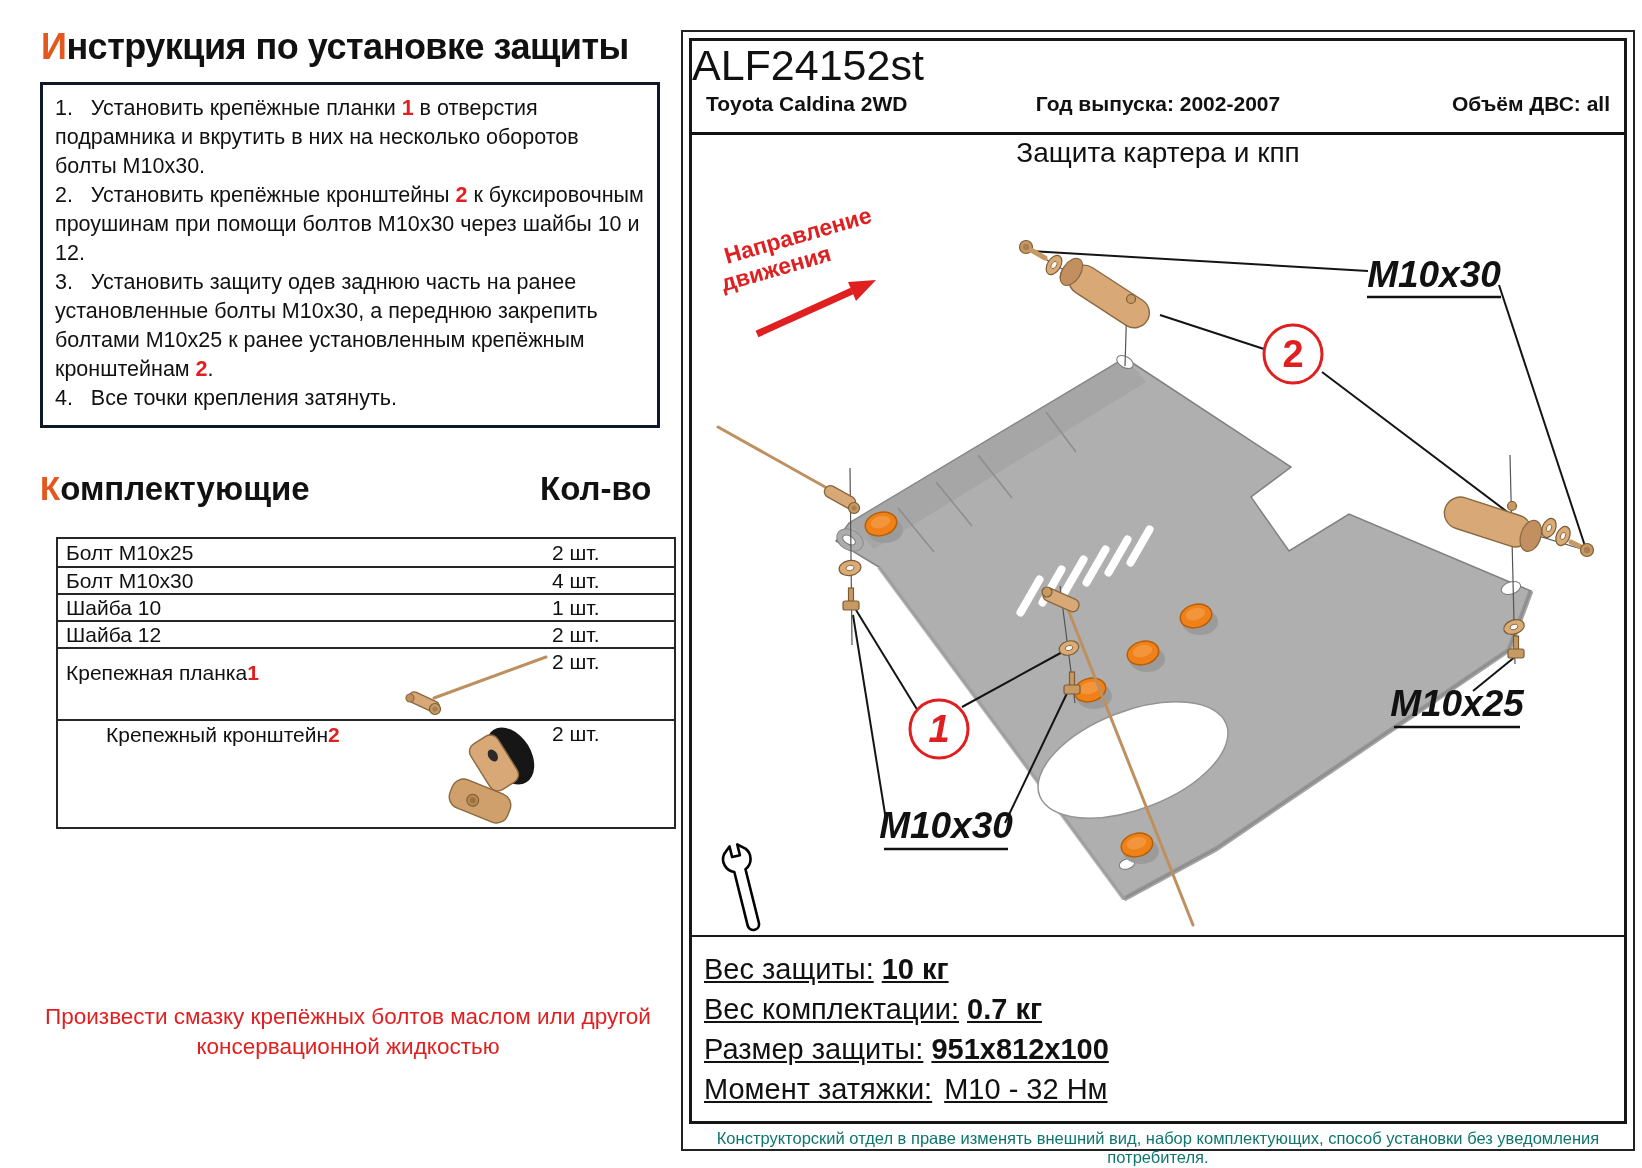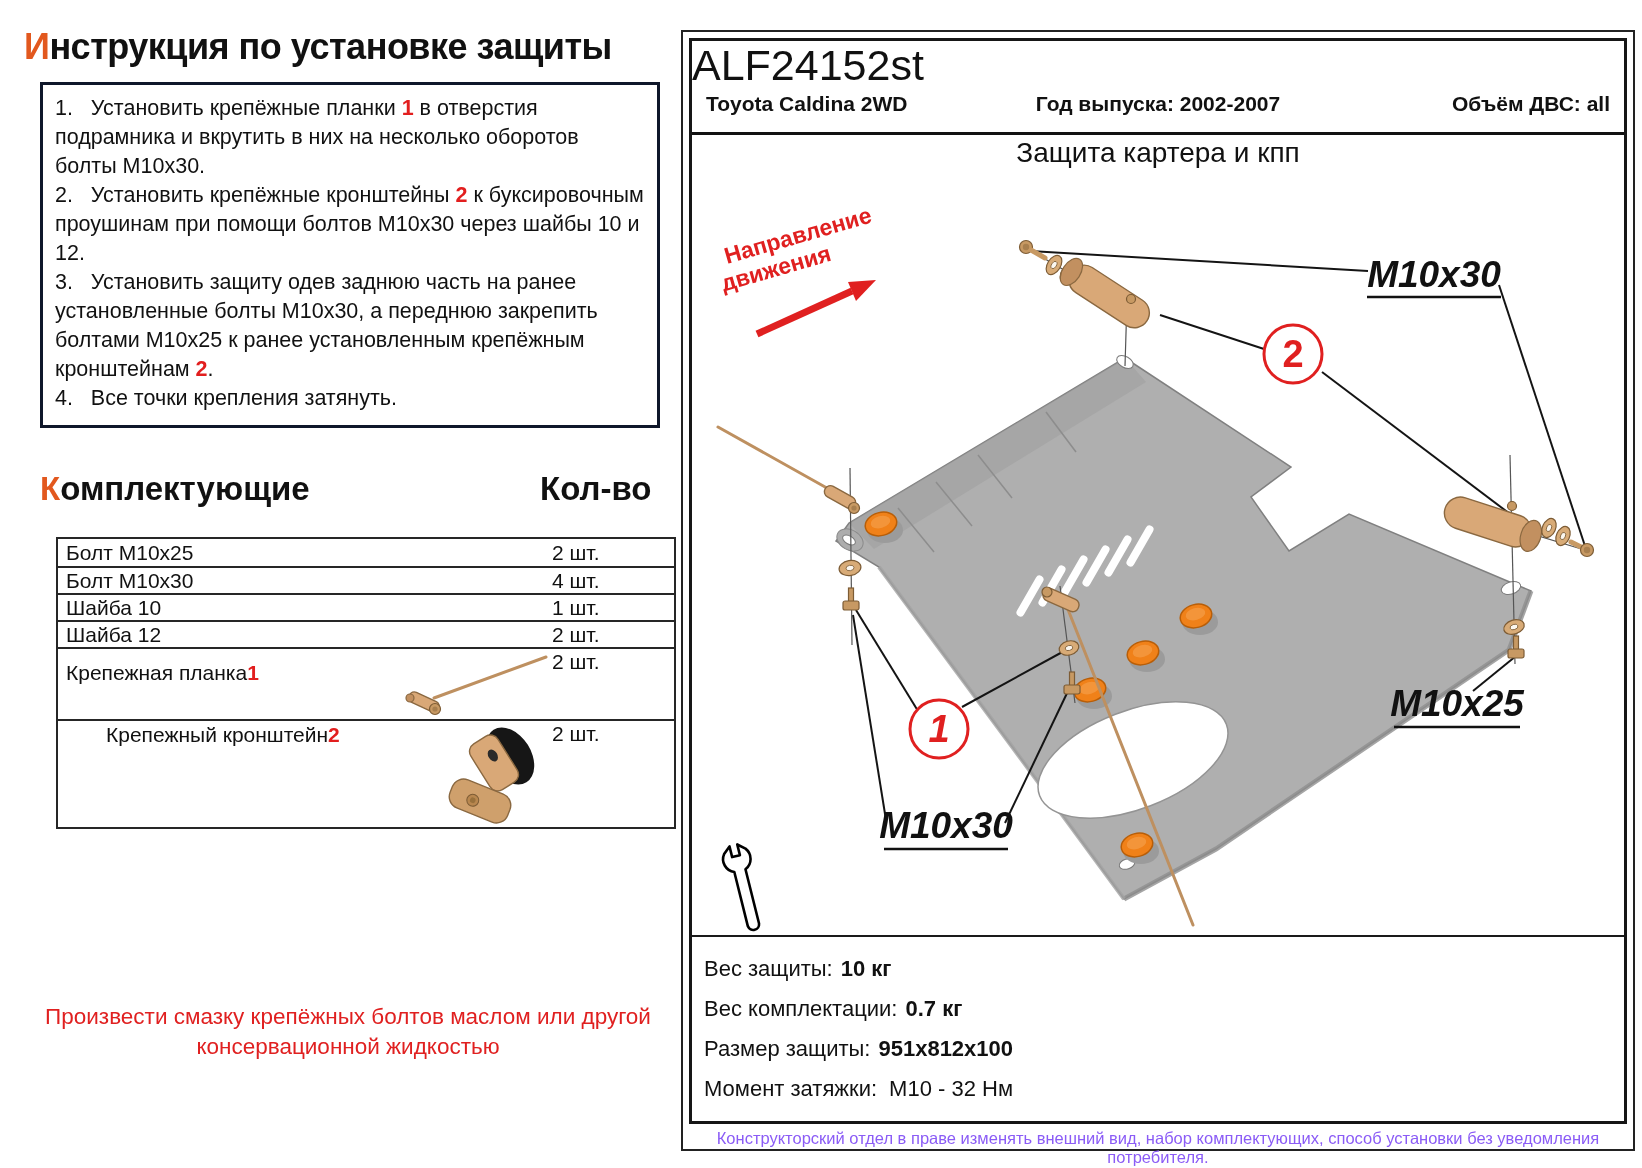--- a/index.html
+++ b/index.html
@@ -1,19 +1,19 @@
 <!DOCTYPE html>
 <html><head>
 <meta charset="utf-8">
 <style>
   html,body{margin:0;padding:0;background:#fff;}
   #canvas{position:relative;width:1642px;height:1168px;background:#fff;overflow:hidden;
           font-family:"Liberation Sans",sans-serif;color:#111;}
   
-  #title{position:absolute;left:24px;top:26px;font-size:36px;font-weight:bold;letter-spacing:-0.5px;white-space:nowrap;}
+  #title{position:absolute;left:41px;top:26px;font-size:36px;font-weight:bold;letter-spacing:-0.5px;white-space:nowrap;}
   .accent{color:#E2581E;}
   #inst-box{position:absolute;left:40px;top:82px;width:620px;height:346px;border:3px solid #0f172a;
             box-sizing:border-box;padding:9px 12px 0 12px;font-size:21.5px;line-height:29px;}
   #inst-box p{margin:0;white-space:pre-wrap;}
   .ref{color:#E21E1E;font-weight:bold;}
   #parts-head{position:absolute;left:40px;top:470px;width:620px;height:44px;font-size:33px;font-weight:bold;}
   #parts-head .qty-h{position:absolute;left:500px;top:0;}
   #parts-table{position:absolute;left:56px;top:518px;width:620px;border:2px solid #262626;box-sizing:border-box;margin-top:19px;}
   .prow{position:relative;border-top:2px solid #262626;font-size:21px;display:flex;align-items:center;
         padding-left:8px;height:27px;box-sizing:border-box;}
@@ -29,24 +29,24 @@
   #panel-outer{position:absolute;left:681px;top:30px;width:954px;height:1121px;border:2px solid #222;box-sizing:border-box;}
   #panel-inner{position:absolute;left:6px;top:6px;width:938px;height:1086px;border:3px solid #161616;box-sizing:border-box;}
   .alf{position:absolute;top:0px;left:0;width:100%;text-align:left;font-size:43px;font-weight:normal;}
   .inforow{position:absolute;top:51px;left:0;width:100%;height:28px;font-size:21px;font-weight:bold;}
   .inforow .i-left{position:absolute;left:14px;}
   .inforow .i-mid{position:absolute;left:0;width:100%;text-align:center;}
   .inforow .i-right{position:absolute;right:14px;}
   .hdiv{position:absolute;top:91px;left:0;width:100%;height:3px;background:#111;}
   .subtitle{position:absolute;top:96px;left:0;width:100%;text-align:center;font-size:28px;}
   .specs-divider{position:absolute;top:894px;left:0;width:100%;height:2px;background:#1a1a1a;}
-  .specs{position:absolute;top:908px;left:12px;font-size:22px;line-height:40px;}
+  .specs{position:absolute;top:908px;left:12px;font-size:29px;line-height:40px;text-decoration:underline;}
   .specs .val{font-weight:bold;margin-left:8px;}
   .specs .val.plain{font-weight:normal;margin-left:12px;}
-  .footer-note{position:absolute;top:1097px;left:0;width:100%;text-align:center;font-size:16.5px;color:#8b5cf6;}
+  .footer-note{position:absolute;top:1097px;left:0;width:100%;text-align:center;font-size:16.5px;color:#0f766e;}
   
   #drawing{position:absolute;left:694px;top:171px;width:928px;height:766px;}
   #drawing text.dir{font:bold 23px "Liberation Sans",sans-serif;fill:#E02020;}
   #drawing text.lbl{font:italic bold 37px "Liberation Sans",sans-serif;fill:#111;}
   #drawing text.co{font:bold 38px "Liberation Sans",sans-serif;fill:#E02020;text-anchor:middle;}
   #drawing text.co.it{font-style:italic;}
   .ldr{stroke:#141414;stroke-width:2;fill:none;}
   .axis{stroke:#555;stroke-width:1.2;fill:none;}
   .tan{fill:#D9A877;stroke:#8a6840;stroke-width:1.4;}
   .tan2{fill:#C29060;stroke:#8a6840;stroke-width:1.2;}

